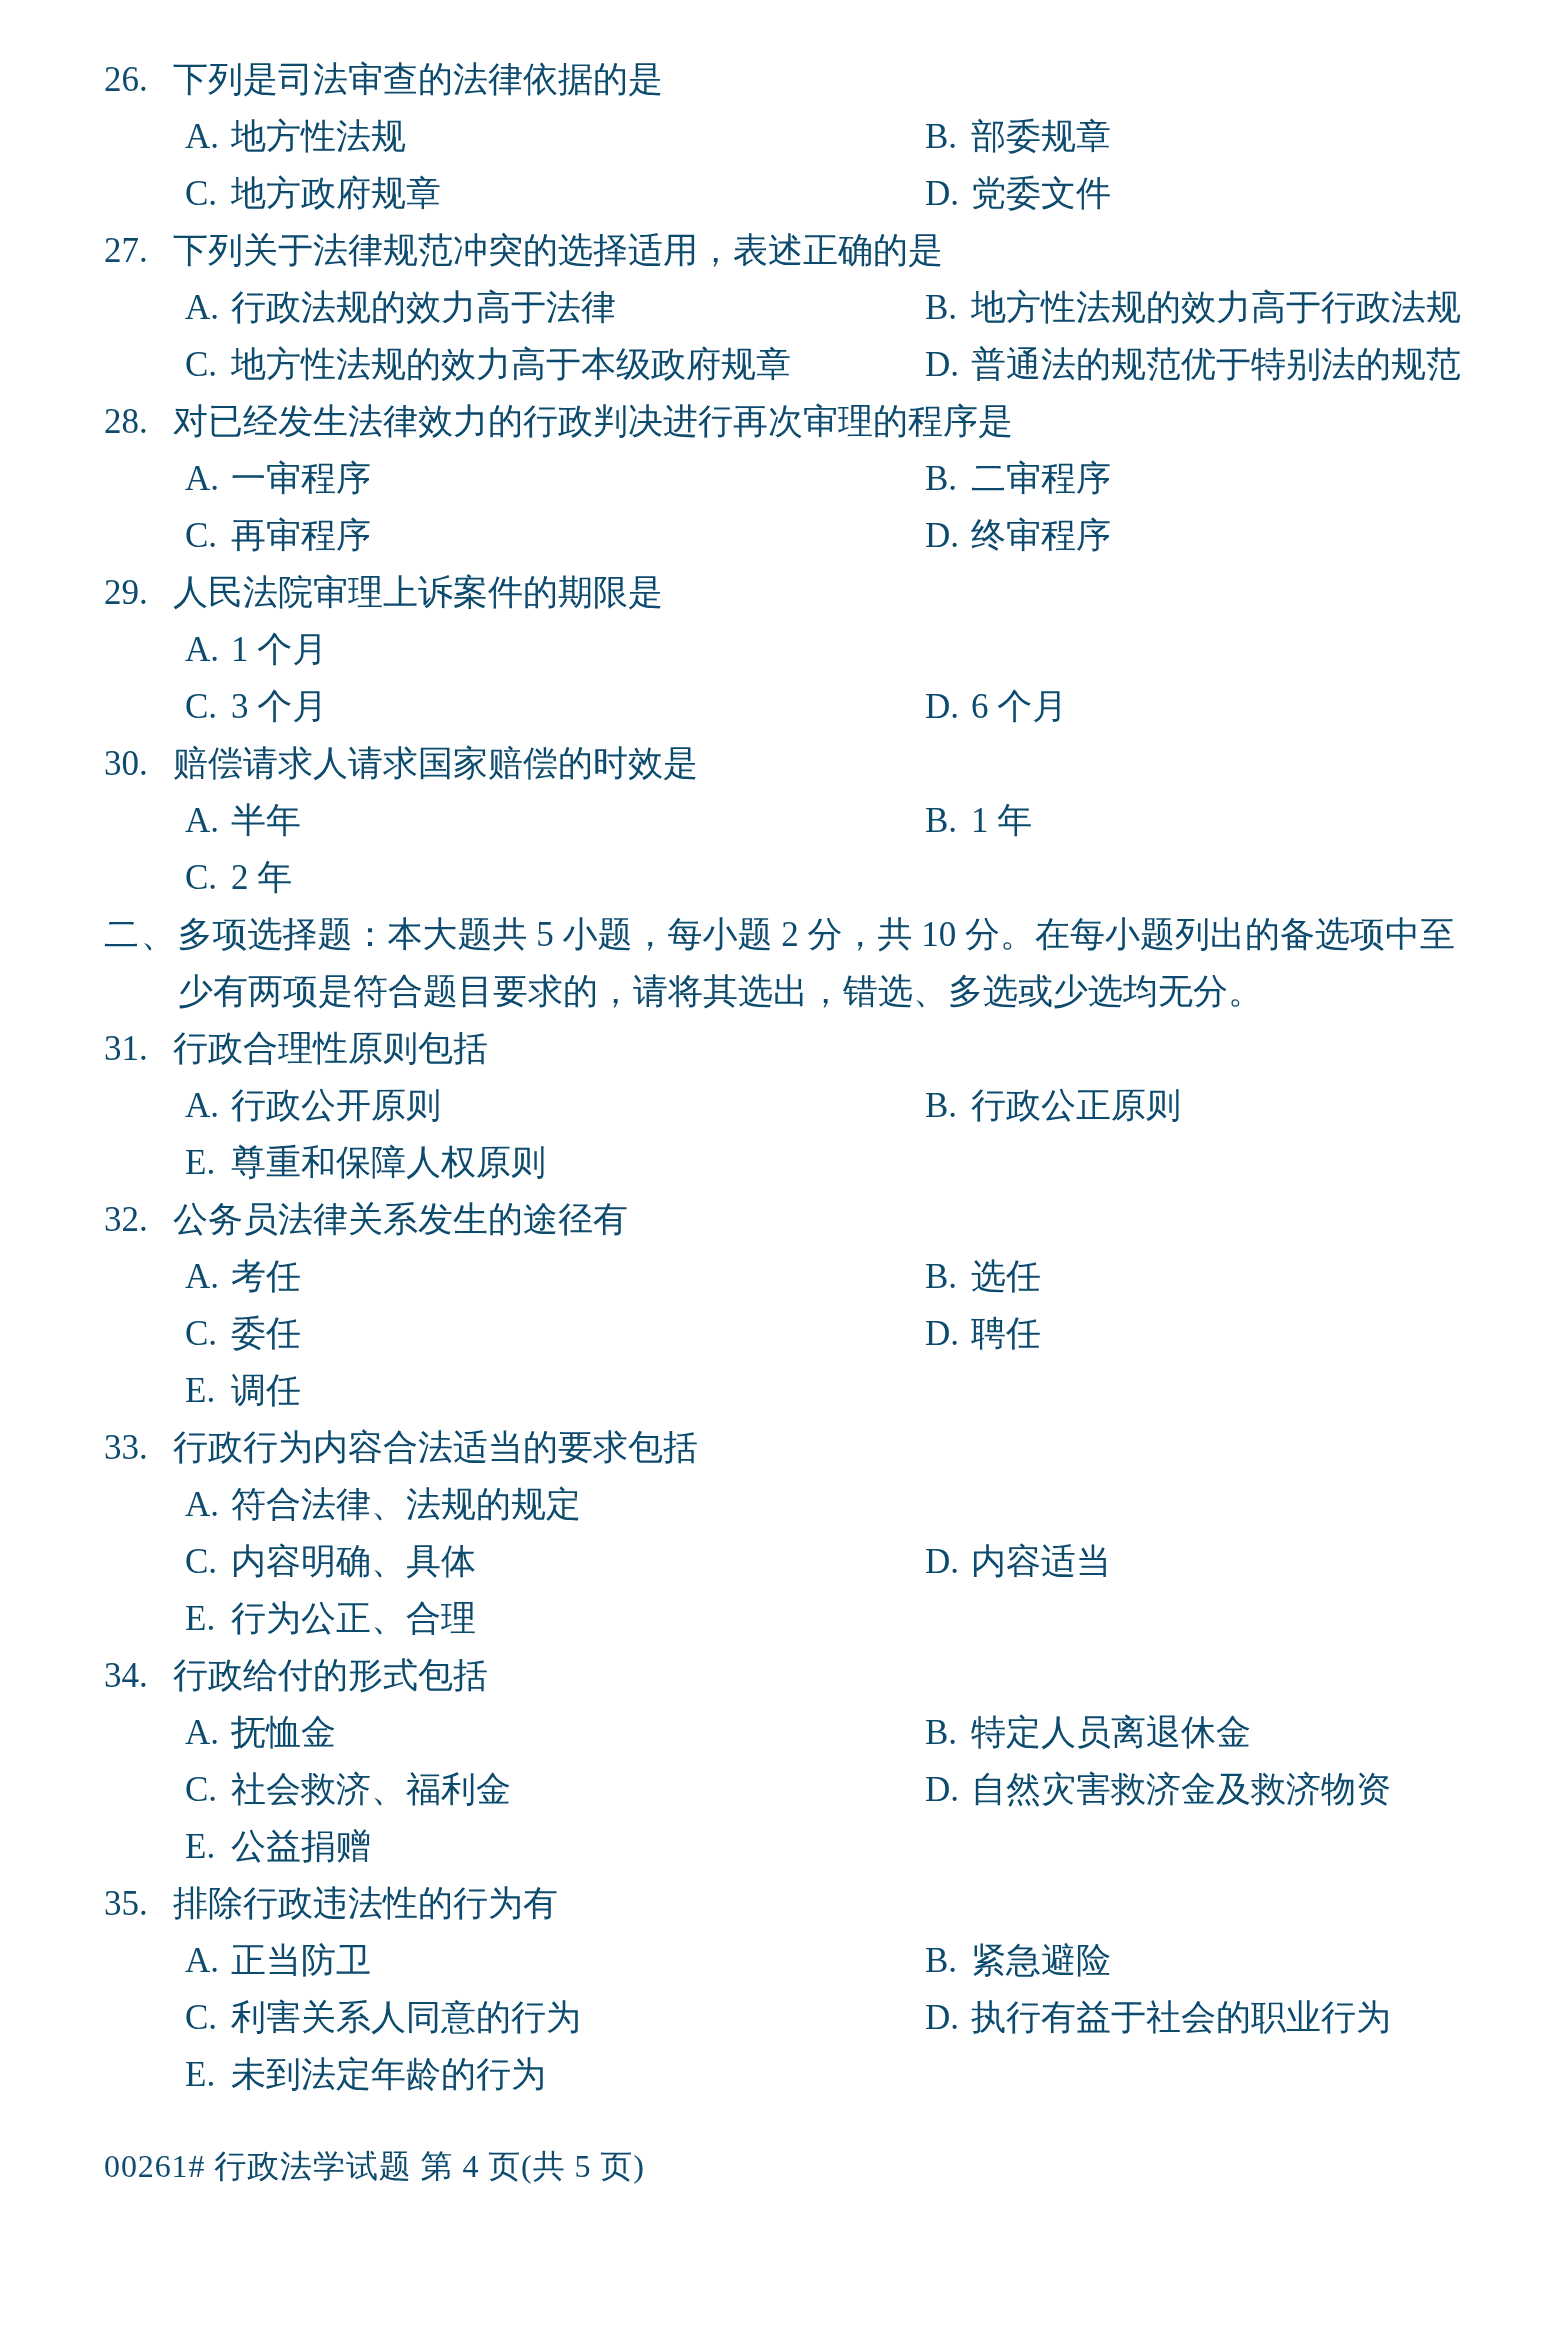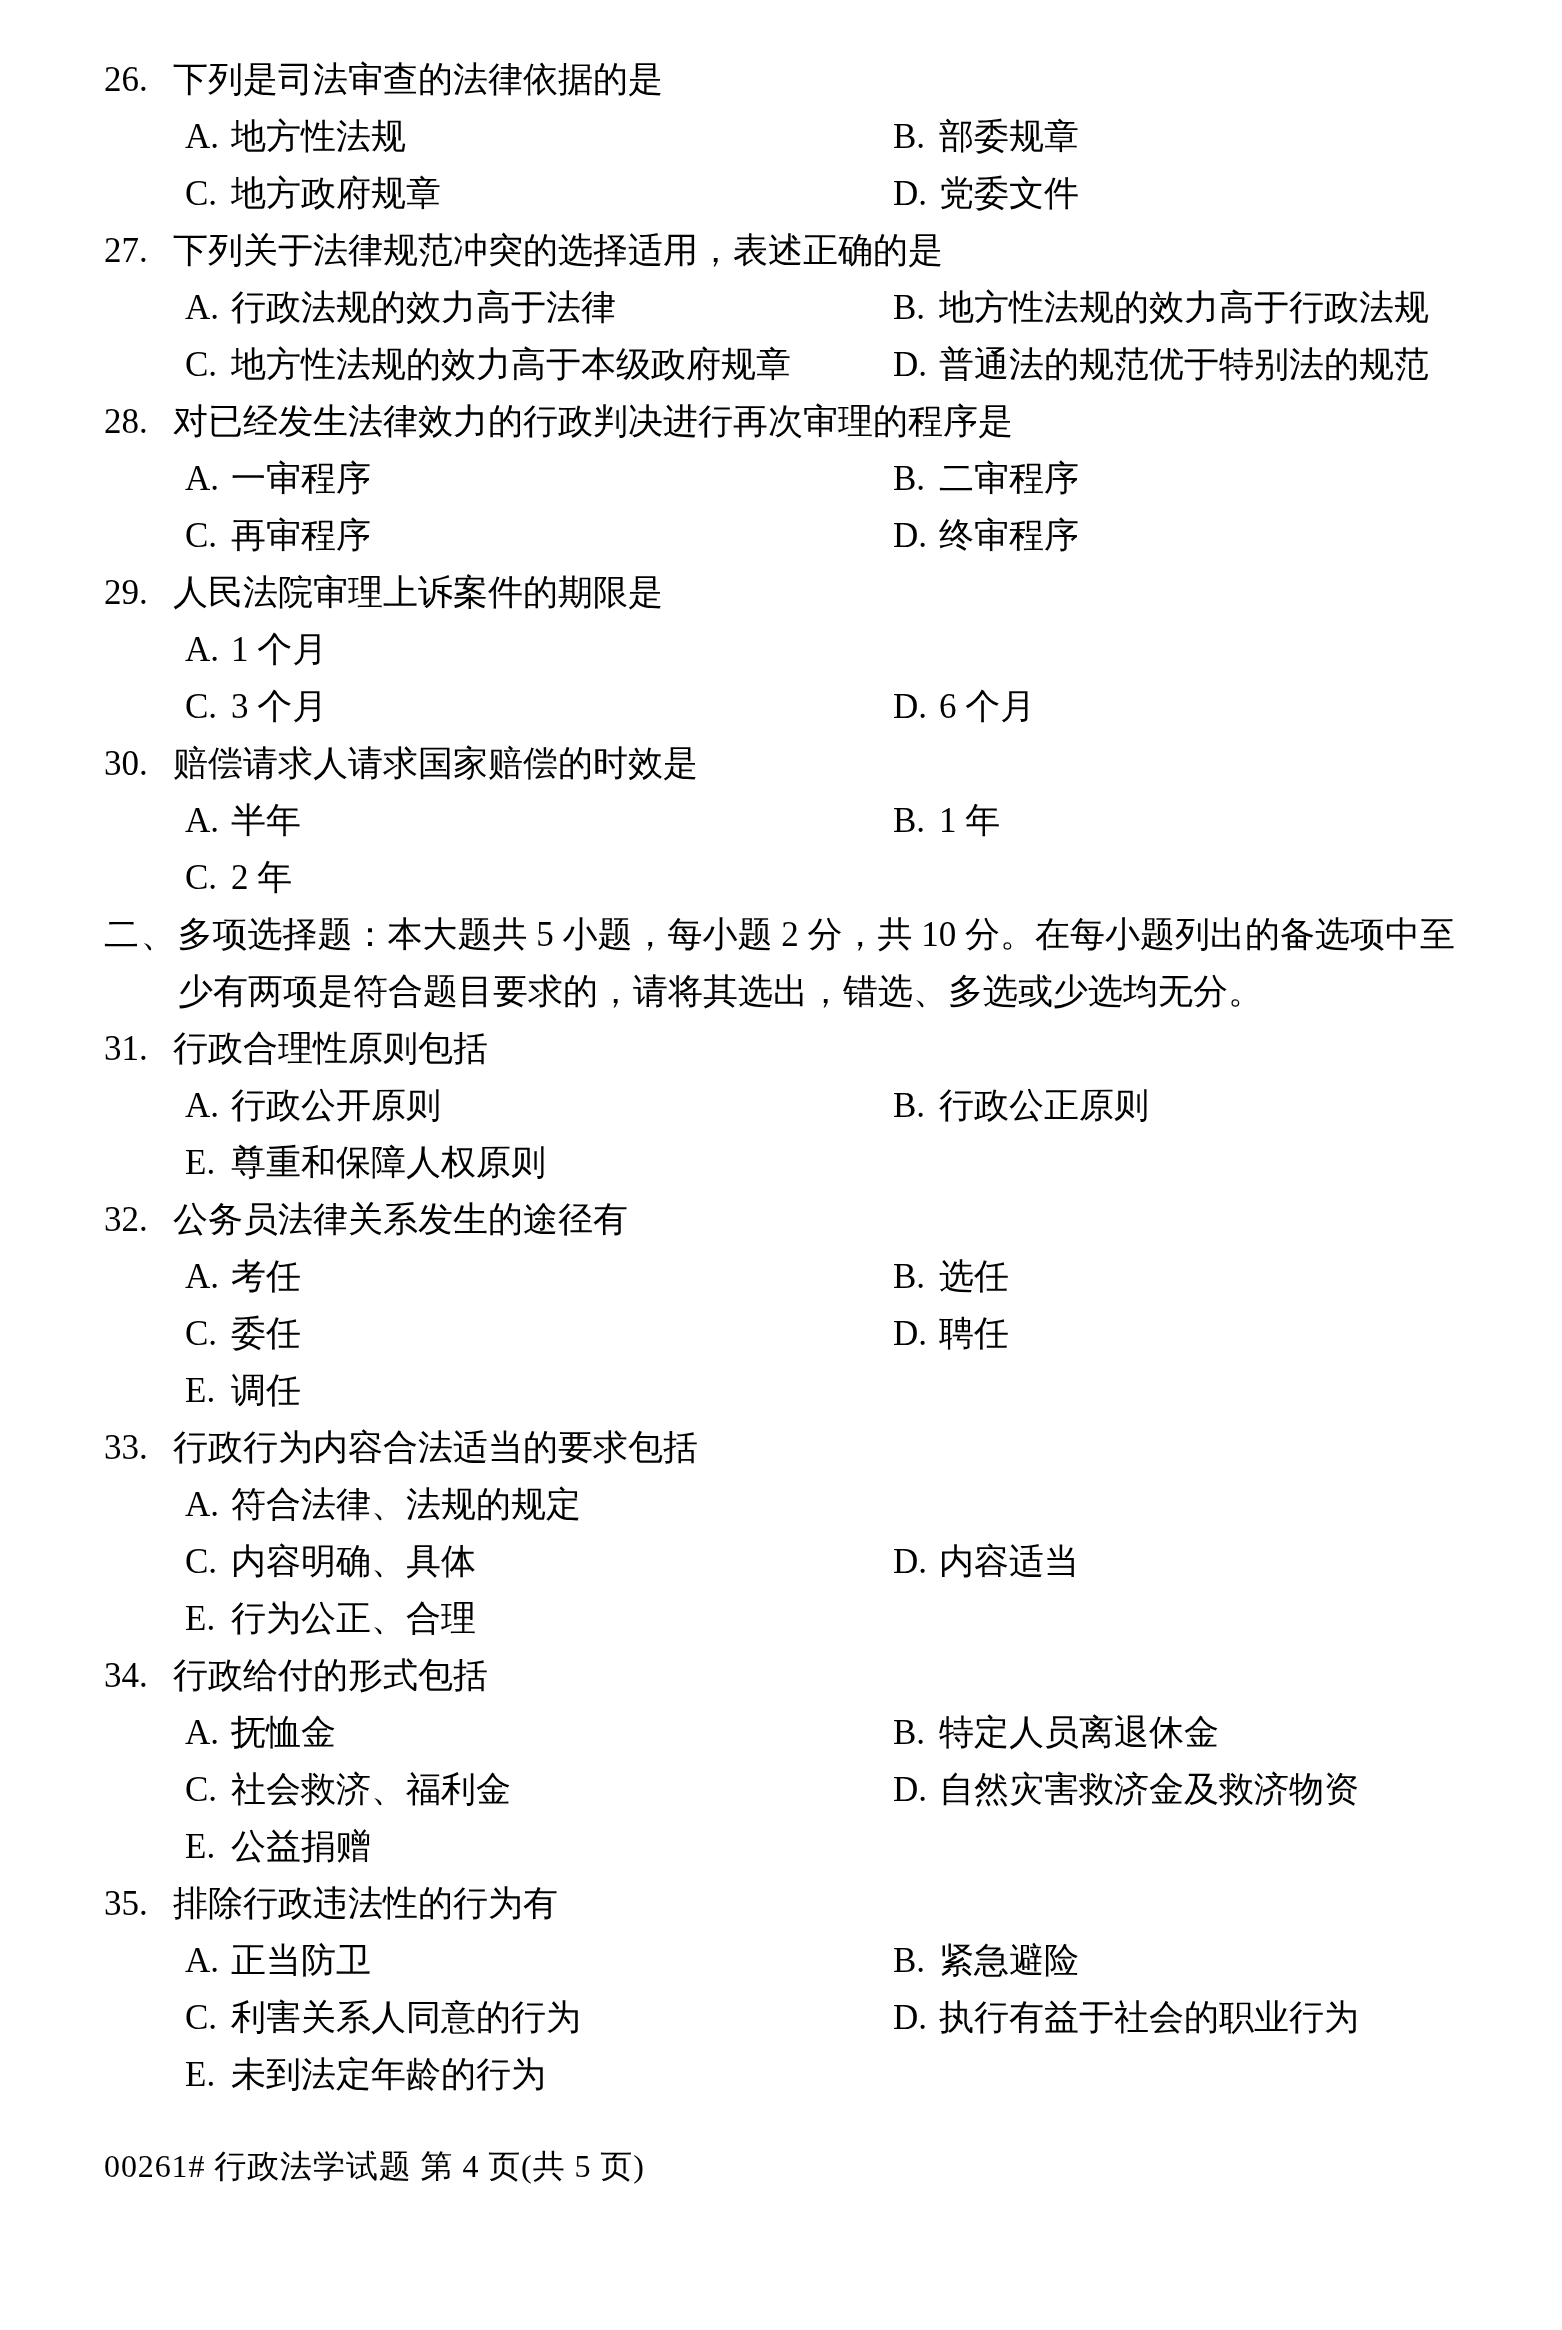--- a/index.html
+++ b/index.html
@@ -5,40 +5,41 @@
   html, body {
     margin: 0;
     padding: 0;
     background: #e8e8e8;
   }
   .page {
     position: relative;
     width: 1562px;
     height: 2330px;
     background: #ffffff;
-    color: #000000;
+    color: #0c4a6e;
     font-family: "Liberation Serif", "DejaVu Serif", serif;
     font-size: 35px;
     font-weight: 500;
     line-height: 57px;
     box-sizing: border-box;
     padding: 51px 79px 0 104px;
     overflow: hidden;
   }
   .question { margin: 0; }
   .q-row { white-space: nowrap; }
   .q-num {
     display: inline-block;
     width: 69px;
     vertical-align: top;
   }
   .q-stem { display: inline; }
   .opt-row {
     display: flex;
     padding-left: 81px;
+    gap: 32px;
   }
   .opt-cell {
     flex: 0 0 708px;
     white-space: nowrap;
   }
   .opt-cell + .opt-cell { flex: 1 1 auto; }
   .opt-label {
     display: inline-block;
     min-width: 46px;
   }

